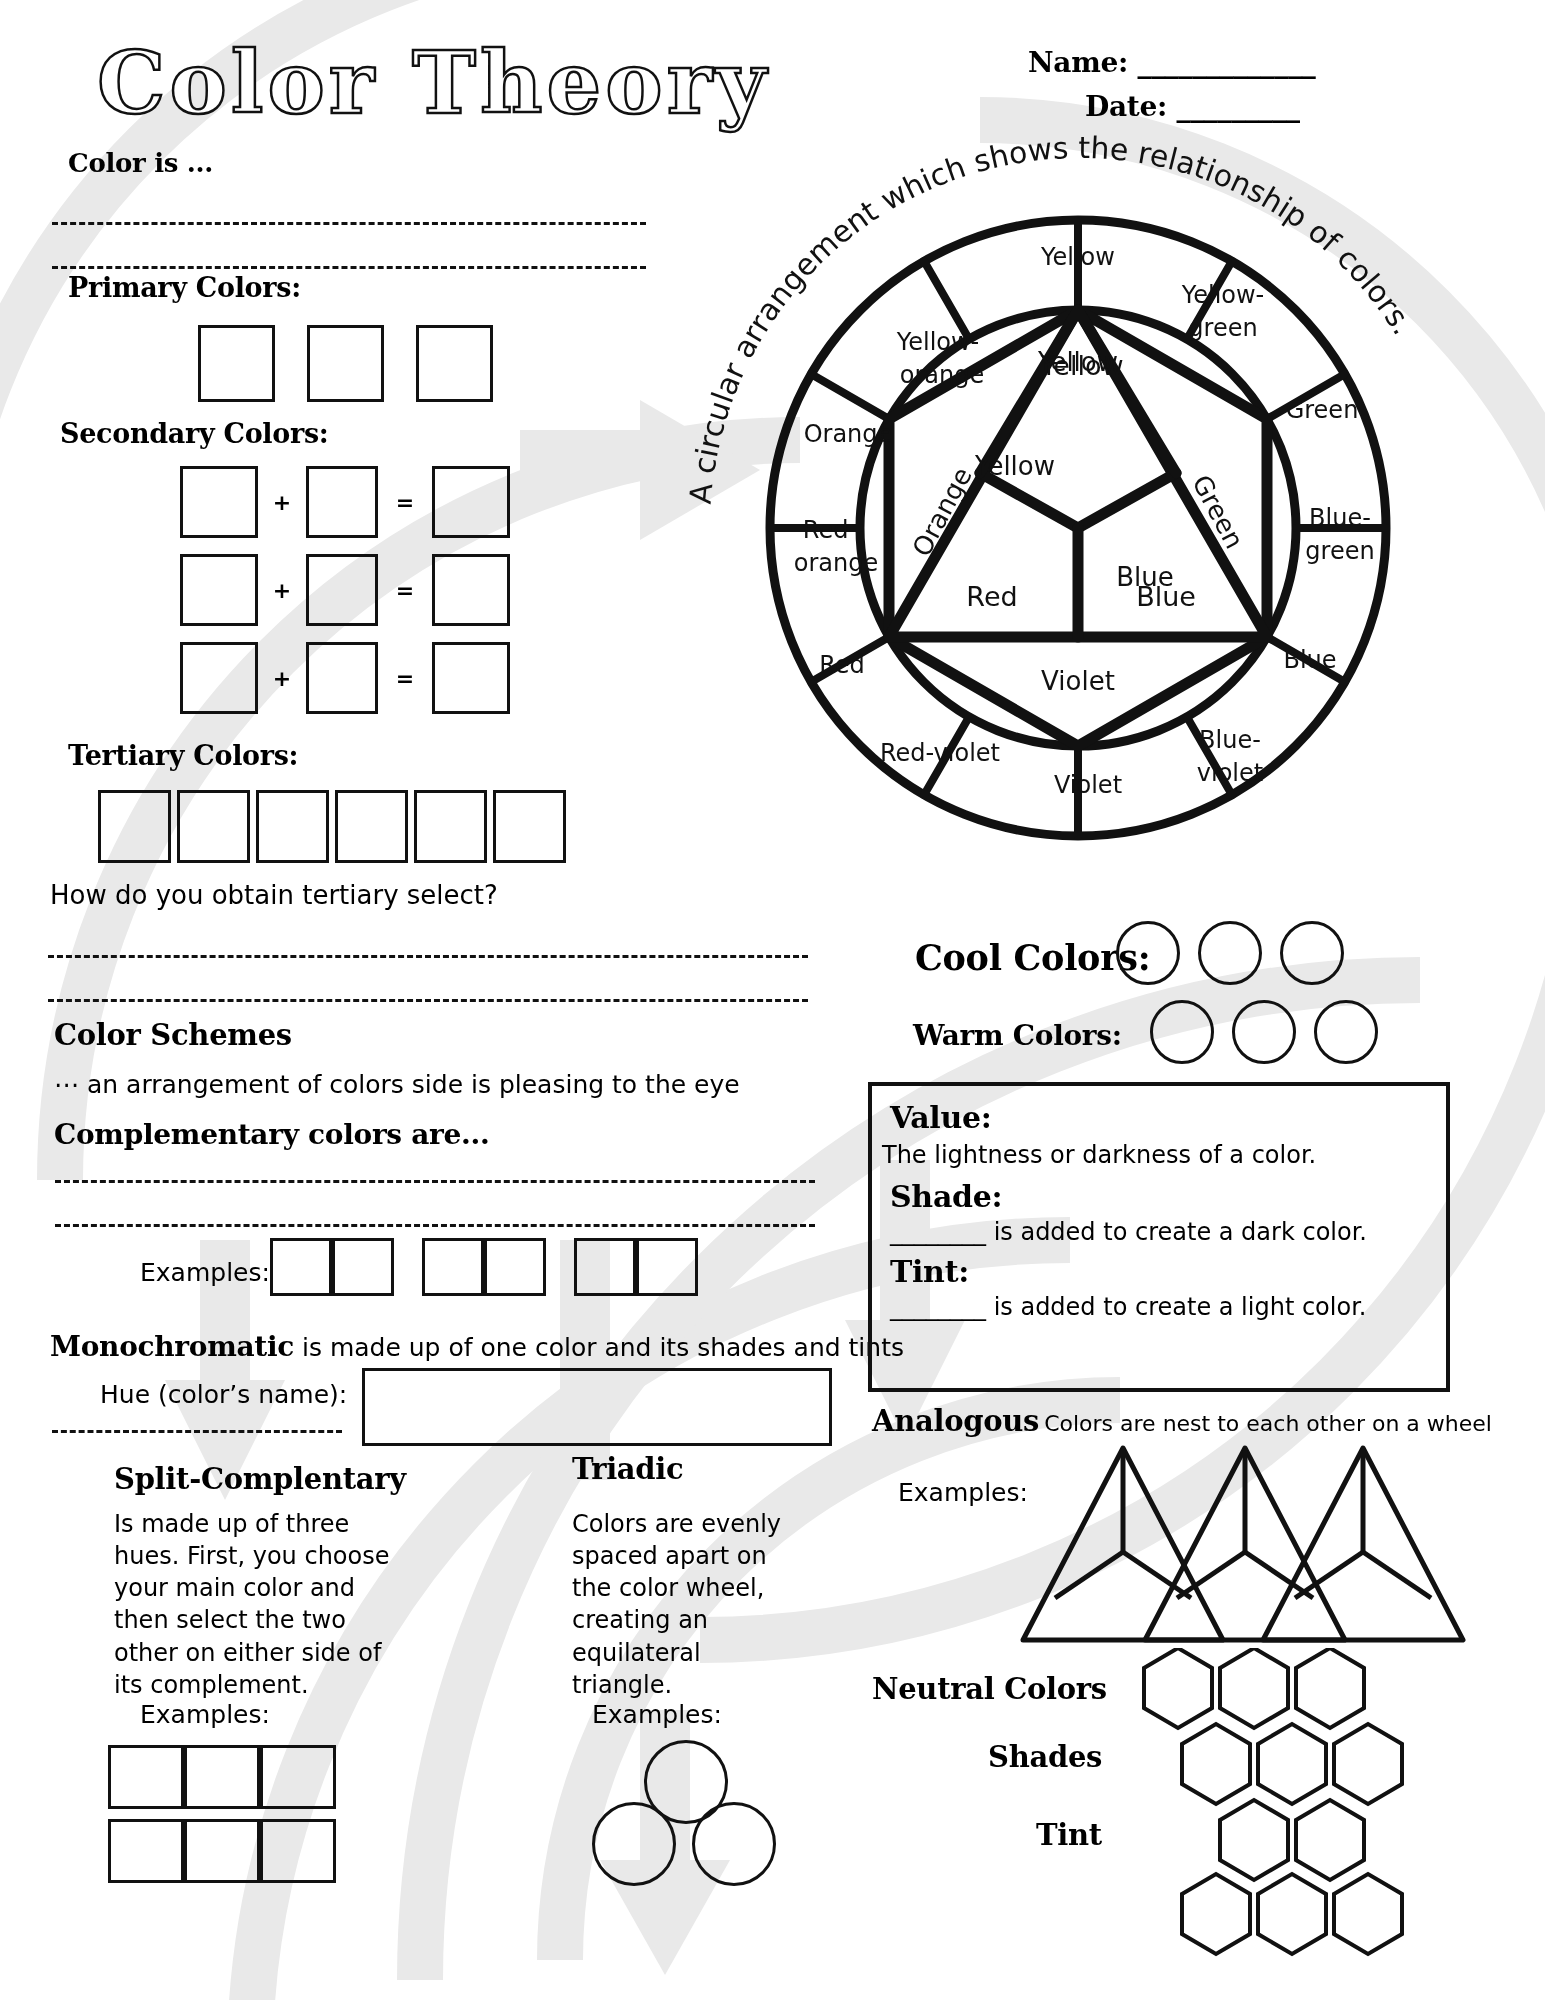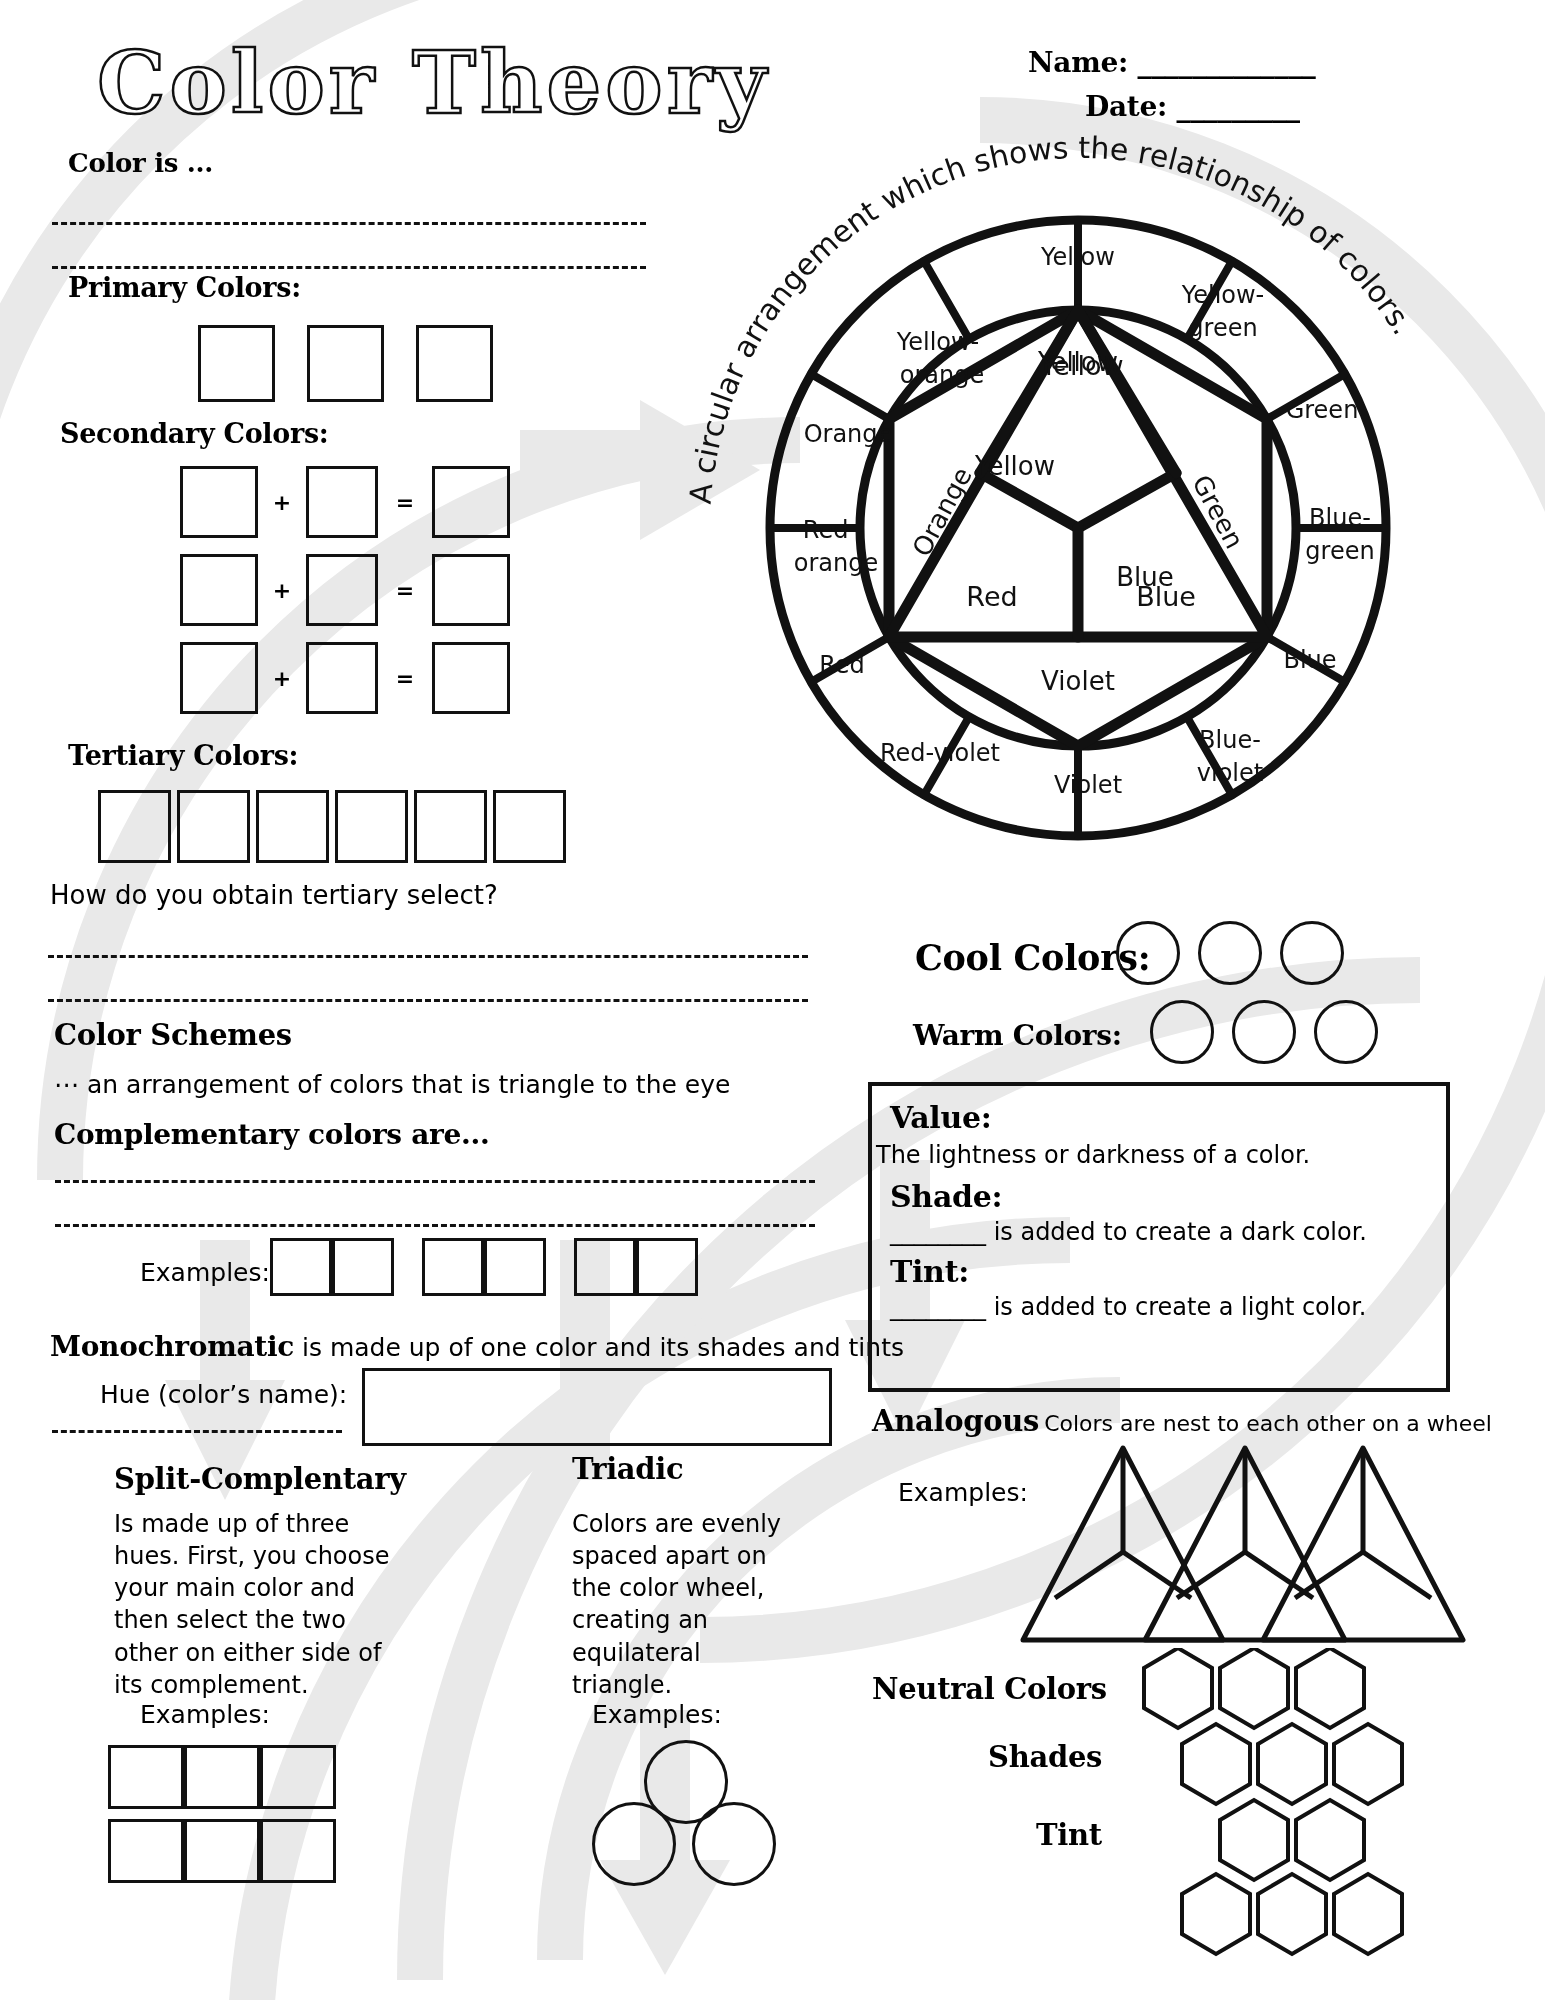--- a/index.html
+++ b/index.html
@@ -149,21 +149,21 @@
     <div class="box" style="width:73px;height:73px;"></div>
     <div class="box" style="width:73px;height:73px;"></div>
   </div>
 
   <div class="abs hand" style="left:50px; top:880px; font-size:26px;">How do you obtain tertiary select?</div>
 
   <div class="abs dashline" style="left:48px; top:955px; width:760px;"></div>
   <div class="abs dashline" style="left:48px; top:999px; width:760px;"></div>
 
   <div class="abs serif-bold" style="left:54px; top:1018px; font-size:29px;">Color Schemes</div>
-  <div class="abs hand" style="left:54px; top:1070px; font-size:25px;">⋯ an arrangement of colors that is triangle to the eye</div>
+  <div class="abs hand" style="left:54px; top:1070px; font-size:25px;">⋯ an arrangement of colors side is pleasing to the eye</div>
   <div class="abs serif-bold" style="left:54px; top:1118px; font-size:28px;">Complementary colors are...</div>
 
   <div class="abs dashline" style="left:55px; top:1180px; width:760px;"></div>
   <div class="abs dashline" style="left:55px; top:1224px; width:760px;"></div>
 
   <div class="abs hand" style="left:140px; top:1258px; font-size:25px;">Examples:</div>
 
   <div class="abs" style="left:270px; top:1238px; display:flex; gap:28px;">
     <div style="display:flex;">
       <div class="box" style="width:62px;height:58px;"></div>
@@ -306,21 +306,21 @@
 
   <div class="abs serif-bold" style="left:913px; top:1019px; font-size:28px;">Warm Colors:</div>
   <div class="abs" style="left:1150px; top:1000px; display:flex; gap:18px;">
     <div class="big-circle" style="width:64px;height:64px;"></div>
     <div class="big-circle" style="width:64px;height:64px;"></div>
     <div class="big-circle" style="width:64px;height:64px;"></div>
   </div>
 
   <div class="abs" style="left:868px; top:1082px; width:582px; height:310px; border:4px solid #111;">
     <div class="serif-bold" style="margin:14px 0 0 18px; font-size:30px;">Value:</div>
-    <div class="hand" style="margin:6px 0 0 4px; font-size:24px;">The lightness or darkness of a color.</div>
+    <div class="hand" style="margin:6px 0 0 10px; font-size:24px;">The lightness or darkness of a color.</div>
     <div class="serif-bold" style="margin:10px 0 0 18px; font-size:30px;">Shade:</div>
     <div class="hand" style="margin:4px 0 0 18px; font-size:24px; white-space:nowrap;">
       <span>________</span><span> is added to create a dark color.</span>
     </div>
     <div class="serif-bold" style="margin:8px 0 0 18px; font-size:30px;">Tint:</div>
     <div class="hand" style="margin:4px 0 0 18px; font-size:24px; white-space:nowrap;">
       <span>________</span><span> is added to create a light color.</span>
     </div>
   </div>
 

